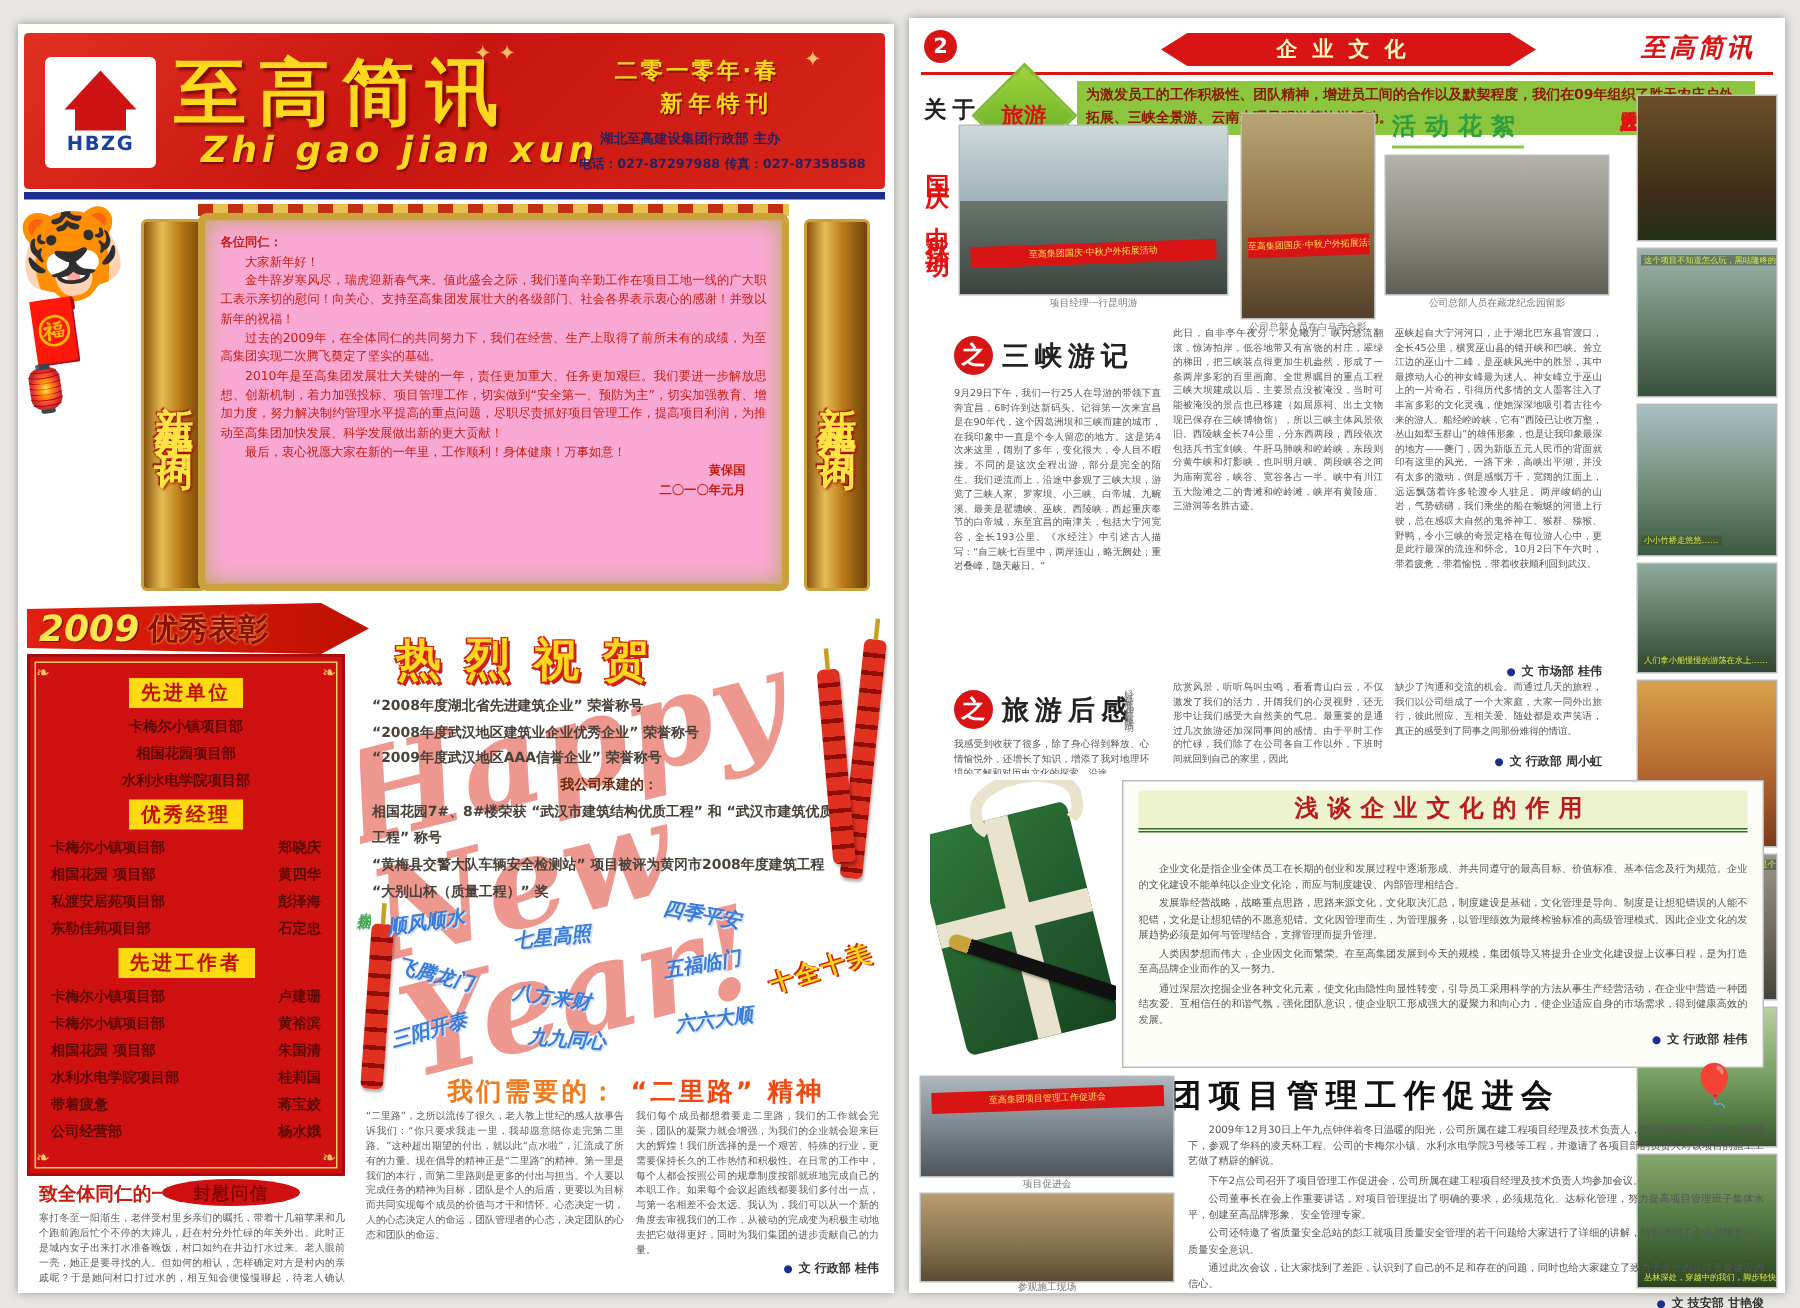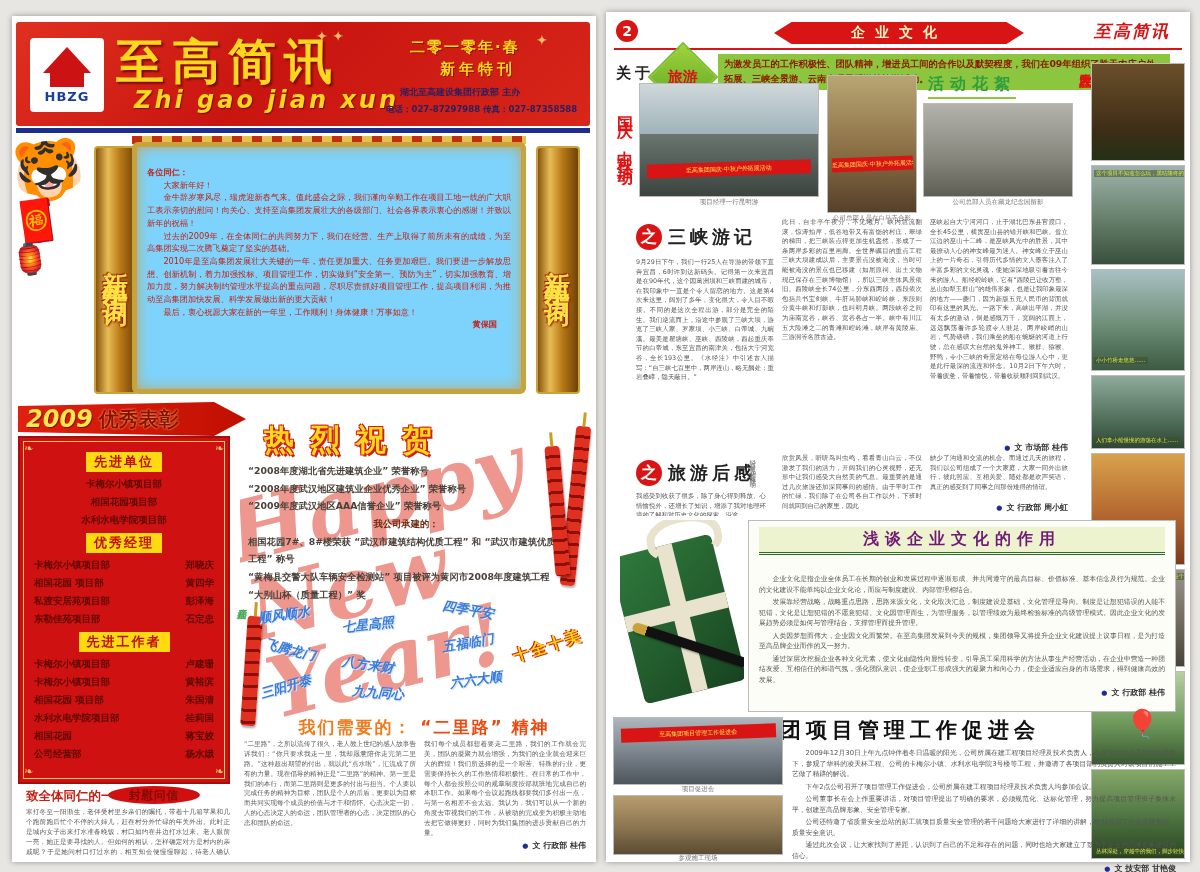--- a/index.html
+++ b/index.html
@@ -20,21 +20,21 @@
   .mast-issue1{left:394px;top:16px;font-size:15px;font-weight:bold;color:#ffd71e;letter-spacing:2px;text-shadow:1px 1px 0 #8a1200;}
   .mast-issue2{left:424px;top:38px;font-size:15px;font-weight:bold;color:#ffd71e;letter-spacing:4px;text-shadow:1px 1px 0 #8a1200;}
   .mast-pub{left:384px;top:64px;font-size:9px;color:#2a2060;font-weight:bold;}
   .mast-tel{left:370px;top:82px;font-size:8.5px;color:#2a2060;font-weight:bold;}
   .mast-rule{left:4px;top:112px;width:574px;height:5px;background:#1d2f8e;}
   
   .tiger{left:0px;top:120px;width:78px;height:260px;overflow:hidden;}
   .tiger span{font-size:58px;display:block;transform:rotate(-8deg);}
   .pillar{top:130px;width:40px;height:244px;background:linear-gradient(90deg,#8a5510,#e7bd55 30%,#b97a18 60%,#6e4208);border:2px solid #caa23c;border-radius:4px;display:flex;align-items:center;justify-content:center;}
   .pillar .vtxt{writing-mode:vertical-rl;font-size:26px;font-weight:bold;color:#ffe243;text-shadow:1px 1px 2px #a01000,-1px -1px 1px #a01000;letter-spacing:10px;font-family:"DejaVu Serif","Liberation Serif",serif;}
-  .scrollbody{left:120px;top:126px;width:394px;height:252px;background:#7dd3fc;border:5px solid #caa23c;border-radius:6px;box-shadow:inset 0 0 14px #bba765;padding:19px 10px;box-sizing:border-box;}
+  .scrollbody{left:120px;top:126px;width:394px;height:252px;background:#f9a8d4;border:5px solid #caa23c;border-radius:6px;box-shadow:inset 0 0 14px #bba765;padding:8px 10px;box-sizing:border-box;}
   .scrolltop{left:120px;top:120px;width:394px;height:8px;background:repeating-linear-gradient(90deg,#c03010 0 10px,#e8c050 10px 20px);}
   .greet{font-size:8.2px;color:#c41e12;line-height:1.55;text-align:justify;}
   .greet p{margin:0;text-indent:2em;}
   .greet .salut{text-indent:0;font-weight:bold;}
   .greet .sig{text-indent:0;text-align:right;margin-right:14px;font-weight:bold;}
   
   .awardbanner{left:6px;top:386px;width:228px;height:34px;background:linear-gradient(90deg,#e02010,#c01000);clip-path:polygon(0 12%,86% 0,100% 50%,86% 100%,0 88%);display:flex;align-items:center;}
   .awardbanner .y{color:#ffe74d;font-size:24px;font-weight:bold;font-style:italic;margin-left:8px;text-shadow:1px 1px 0 #801000;}
   .awardbanner .r{color:#8c0f00;font-size:20px;font-weight:bold;margin-left:6px;font-family:"DejaVu Serif","Liberation Serif",serif;text-shadow:0 0 2px #ffdf80;}
   .redbox{left:6px;top:420px;width:212px;height:348px;background:#cf1111;border:2px solid #a80d0d;box-shadow:inset 0 0 0 3px #cf1111,inset 0 0 0 4px #f3c969;padding:10px 8px 4px;box-sizing:border-box;}
@@ -91,21 +91,21 @@
   .vside{writing-mode:vertical-rl;font-size:6.5px;color:#777;letter-spacing:2px;line-height:1.8;}
   
   .giftbox{left:14px;top:508px;width:124px;height:190px;overflow:hidden;}
   .gb-body{position:absolute;left:6px;top:24px;width:104px;height:150px;background:linear-gradient(145deg,#2f7a3c,#225a2c 60%,#17431f);border-radius:6px;transform:rotate(-14deg);}
   .gb-ribbon-v{position:absolute;left:48px;top:0;width:16px;height:100%;background:#e9e2cc;}
   .gb-ribbon-h{position:absolute;left:0;top:60px;width:100%;height:16px;background:#e9e2cc;}
   .gb-bow{position:absolute;left:26px;top:-6px;width:60px;height:30px;border:8px solid #e9e2cc;border-radius:50% 50% 40% 40%;border-bottom-color:transparent;transform:rotate(-10deg);}
   .pen{position:absolute;left:10px;top:120px;width:120px;height:10px;background:linear-gradient(90deg,#caa23c 0 14px,#111 14px);border-radius:5px;transform:rotate(18deg);box-shadow:1px 1px 2px rgba(0,0,0,.4);}
   .culture{left:142px;top:508px;width:428px;height:192px;border:1px solid #bbb;background:#fdfdf8;padding:6px 10px;box-sizing:border-box;}
   .cul-titlebar{background:#eef3cf;text-align:center;padding:2px 0;border-bottom:3px double #2f6e2f;}
-  .cul-titlebar span{font-size:16px;font-weight:bold;letter-spacing:6px;color:#701a75;font-family:"DejaVu Serif","Liberation Serif",serif;}
+  .cul-titlebar span{font-size:16px;font-weight:bold;letter-spacing:6px;color:#b91c1c;font-family:"DejaVu Serif","Liberation Serif",serif;}
   .cul-body{margin-top:19px;font-size:6.8px;color:#555;line-height:1.55;text-align:justify;}
   .cul-body p{margin:0 0 2px;text-indent:2em;}
   
   .meet-title{left:96px;top:704px;font-size:21px;font-weight:bold;color:#111;letter-spacing:5px;font-family:"DejaVu Serif","Liberation Serif",serif;}
   .balloons{left:520px;top:696px;font-size:26px;transform:rotate(10deg);}
   .meet-body{left:186px;top:736px;width:384px;font-size:6.8px;color:#555;line-height:1.55;text-align:justify;}
   .meet-body p{margin:0 0 2px;text-indent:2em;}
 </style>
 </head>
 <body>
@@ -144,20 +144,21 @@
   <div class="abs scrolltop"></div>
   <div class="abs scrollbody">
     <div class="greet">
       <p class="salut">各位同仁：</p>
       <p>大家新年好！</p>
       <p>金牛辞岁寒风尽，瑞虎迎新春气来。值此盛会之际，我们谨向辛勤工作在项目工地一线的广大职工表示亲切的慰问！向关心、支持至高集团发展壮大的各级部门、社会各界表示衷心的感谢！并致以新年的祝福！</p>
       <p>过去的2009年，在全体同仁的共同努力下，我们在经营、生产上取得了前所未有的成绩，为至高集团实现二次腾飞奠定了坚实的基础。</p>
       <p>2010年是至高集团发展壮大关键的一年，责任更加重大、任务更加艰巨。我们要进一步解放思想、创新机制，着力加强投标、项目管理工作，切实做到“安全第一、预防为主”，切实加强教育、增加力度，努力解决制约管理水平提高的重点问题，尽职尽责抓好项目管理工作，提高项目利润，为推动至高集团加快发展、科学发展做出新的更大贡献！</p>
       <p>最后，衷心祝愿大家在新的一年里，工作顺利！身体健康！万事如意！</p>
       <p class="sig">黄保国</p>
+      <p class="sig">二〇一〇年元月</p>
     </div>
   </div>
 
   <div class="abs awardbanner">
     <span class="y">2009</span>
     <span class="r">优秀表彰</span>
   </div>
   <div class="abs redbox">
     <span class="flourish" style="left:4px;top:4px">❧</span>
     <span class="flourish" style="right:4px;top:4px">❧</span>
@@ -201,21 +202,21 @@
       </div>
     <div class="aw-row">
         <span>相国花园 项目部</span>
         <span>朱国清</span>
       </div>
     <div class="aw-row">
         <span>水利水电学院项目部</span>
         <span>桂莉国</span>
       </div>
     <div class="aw-row">
-        <span>相国花园</span>
+        <span>带着疲惫</span>
         <span>蒋宝姣</span>
       </div>
     <div class="aw-row">
         <span>公司经营部</span>
         <span>杨水娥</span>
       </div>
   </div>
 
   <div class="abs happy-bg">
     <div style="font-size:84px;margin:34px 0 0 4px">Happy New Year!</div>

